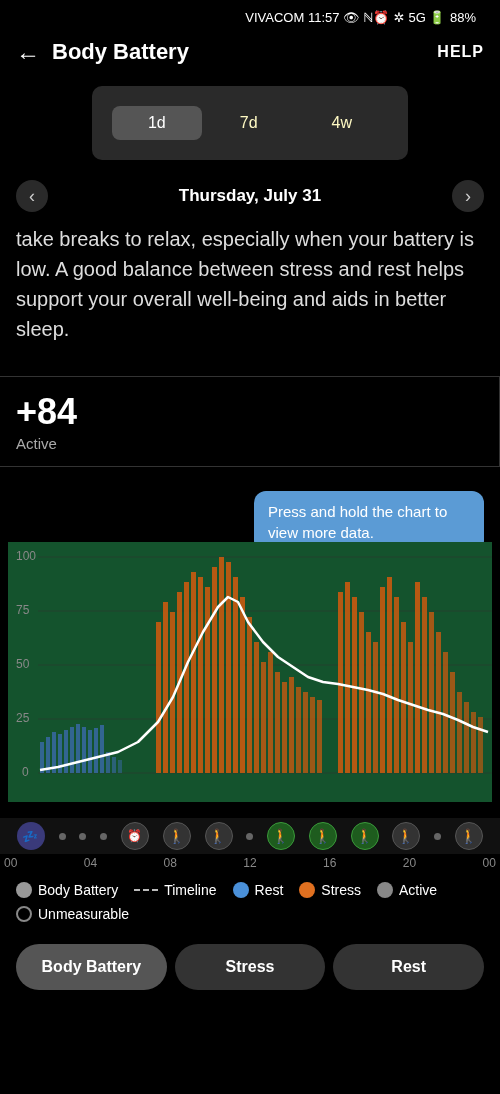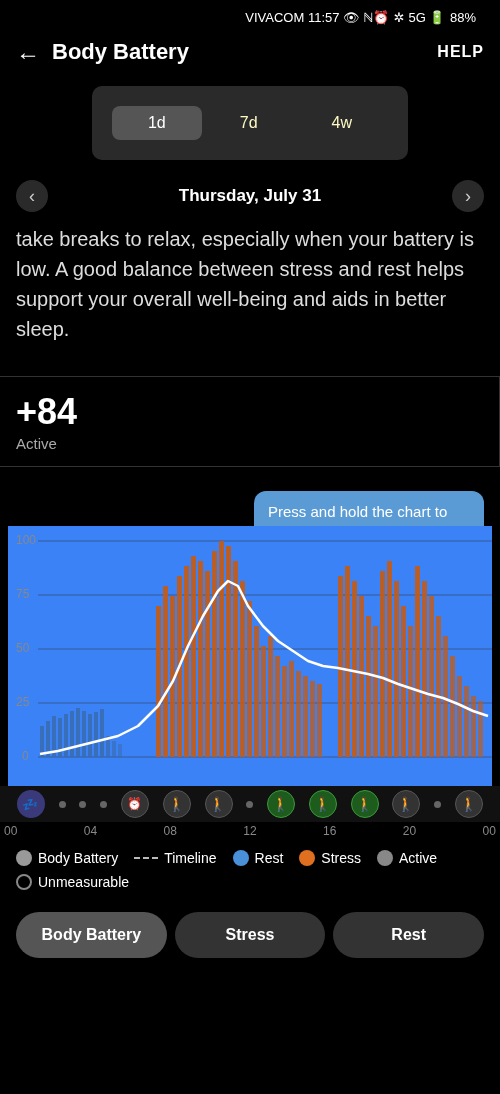--- a/index.html
+++ b/index.html
@@ -131,23 +131,23 @@
       font-size: 15px;
       line-height: 1.4;
       max-width: 230px;
       position: absolute;
       right: 16px;
       top: -4px;
     }
 
     
     .chart-container {
-      margin: 0 8px;
+      margin: 16px 8px;
       position: relative;
-      background: #3b82f6;
+      background: #14532d;
       height: 260px;
     }
     .chart-svg { width: 100%; height: 100%; }
 
     
     .time-axis {
       display: flex;
       justify-content: space-between;
       padding: 2px 4px;
       font-size: 12px;

